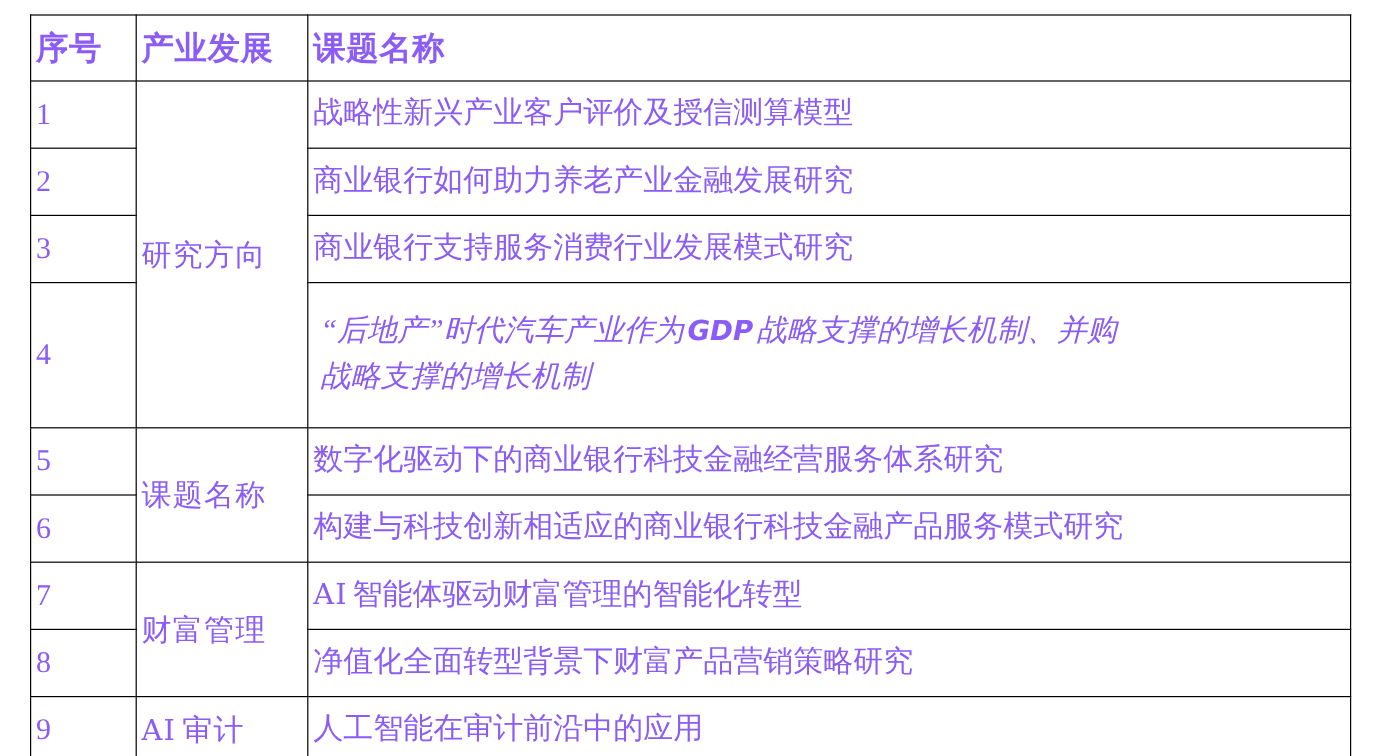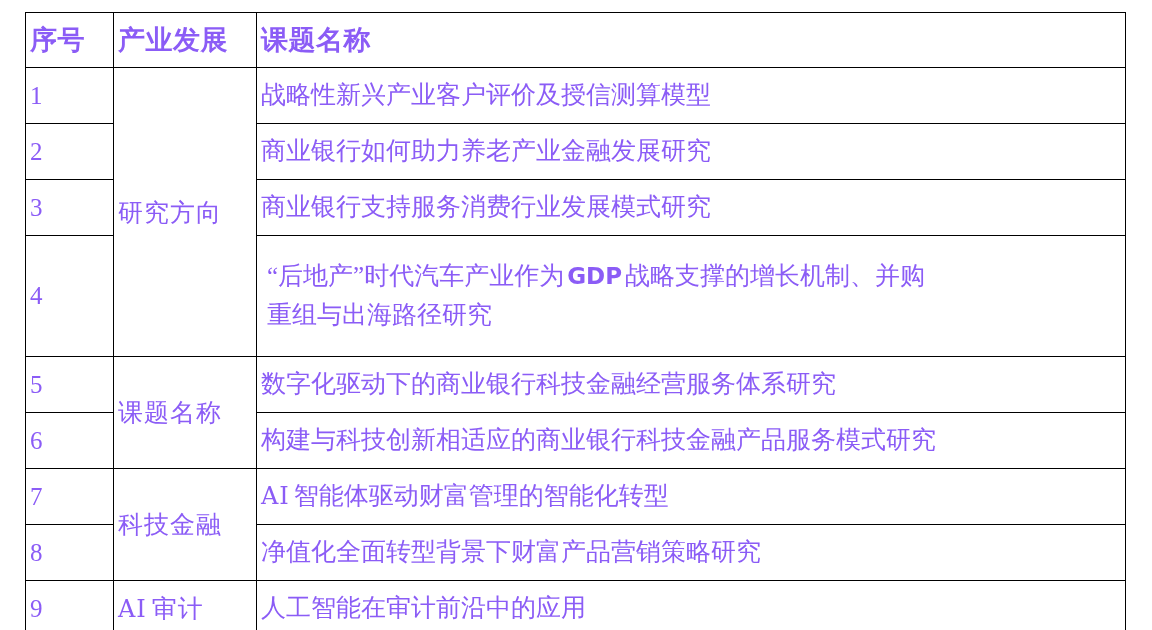--- a/index.html
+++ b/index.html
@@ -68,20 +68,21 @@
   td.cell-title {
     font-size: 25px;
     line-height: 1.55;
   }
 
   tr.row-normal td { height: 55px; }
   tr.row-tall   td { height: 108px; }
 
   td.cell-title.two-line {
     padding: 6px 10px;
+    font-style: italic;
   }
   .line {
     display: block;
   }
 
   
   .latin-bold {
     font-family: "DejaVu Sans", "Liberation Sans", sans-serif;
     font-weight: bold;
     font-size: 23px;
@@ -130,38 +131,38 @@
 
       <tr class="row-normal">
         <td class="cell-no">3</td>
         <td class="cell-title">商业银行支持服务消费行业发展模式研究</td>
       </tr>
 
       <tr class="row-tall">
         <td class="cell-no">4</td>
         <td class="cell-title two-line">
           <span class="line"><span>“后地产”时代汽车产业作为</span><span class="latin-bold">GDP</span><span>战略支撑的增长机制、并购</span></span>
-          <span class="line">重组与出海路径研究</span>
+          <span class="line">战略支撑的增长机制</span>
         </td>
       </tr>
 
       <tr class="row-normal">
         <td class="cell-no">5</td>
         <td class="cell-dir" rowspan="2">课题名称</td>
         <td class="cell-title">数字化驱动下的商业银行科技金融经营服务体系研究</td>
       </tr>
 
       <tr class="row-normal">
         <td class="cell-no">6</td>
         <td class="cell-title">构建与科技创新相适应的商业银行科技金融产品服务模式研究</td>
       </tr>
 
       <tr class="row-normal">
         <td class="cell-no">7</td>
-        <td class="cell-dir" rowspan="2">科技金融</td>
+        <td class="cell-dir" rowspan="2">财富管理</td>
         <td class="cell-title"><span class="latin-mono">AI</span><span>智能体驱动财富管理的智能化转型</span></td>
       </tr>
 
       <tr class="row-normal">
         <td class="cell-no">8</td>
         <td class="cell-title">净值化全面转型背景下财富产品营销策略研究</td>
       </tr>
 
       <tr class="row-normal">
         <td class="cell-no">9</td>

